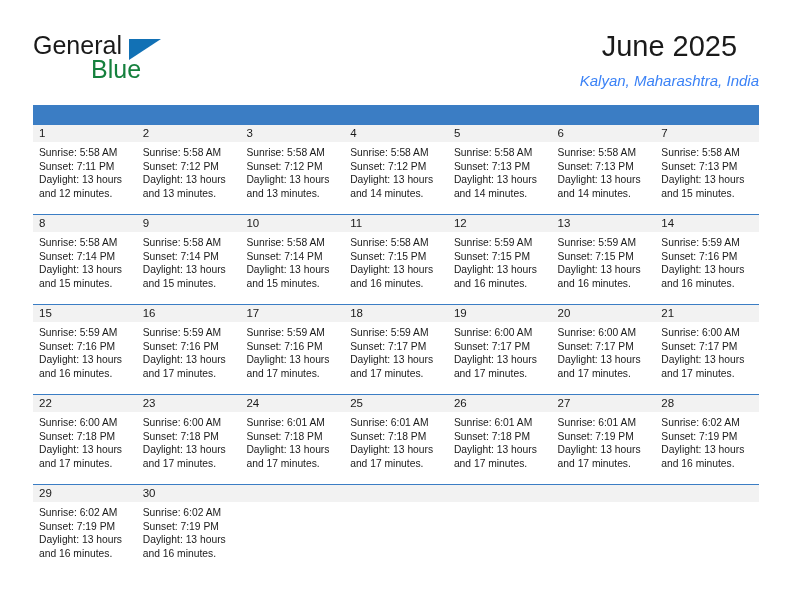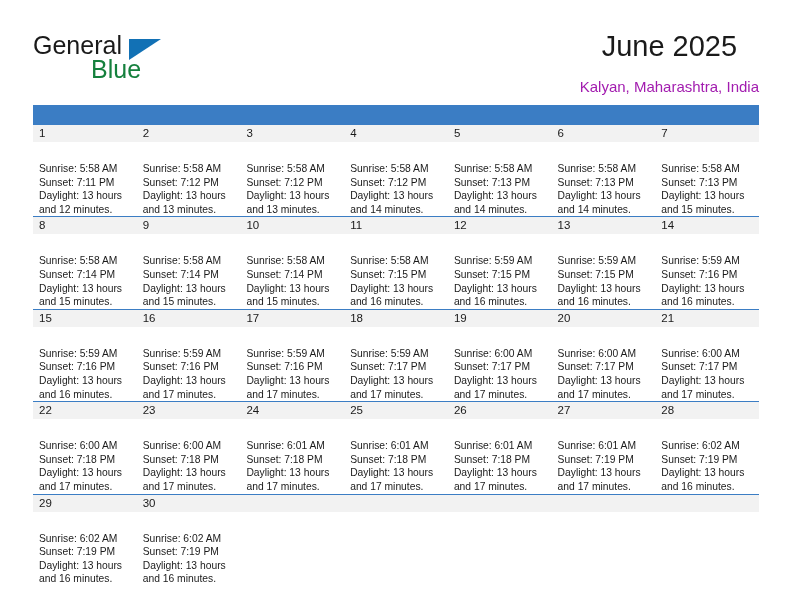--- a/index.html
+++ b/index.html
@@ -70,24 +70,25 @@
     text-align: center;
   }
   .cal-title {
     font-size: 29px;
     color: #1a1a1a;
     line-height: 36px;
     white-space: nowrap;
   }
   .cal-sub {
     font-size: 15px;
-    color: #a21caf;
+    color: #3b82f6;
     line-height: 22px;
-    margin-top: 12px;
+    margin-top: 6px;
     white-space: nowrap;
+    font-style: italic;
   }
 
   
   .calendar {
     position: absolute;
     left: 33px;
     top: 105px;
     width: 726px;
   }
   .weekday-row {
@@ -129,21 +130,20 @@
     box-sizing: border-box;
   }
   .day.empty .day-num {
     background: #f2f2f2;
   }
   .day-body {
     padding: 4px 6px 0 6px;
     font-size: 10.3px;
     line-height: 13.6px;
     color: #1a1a1a;
-    margin-top: 16px;
   }
   .day-body div {
     white-space: nowrap;
   }
 </style>
 </head>
 <body>
 
 <div class="page">
 

